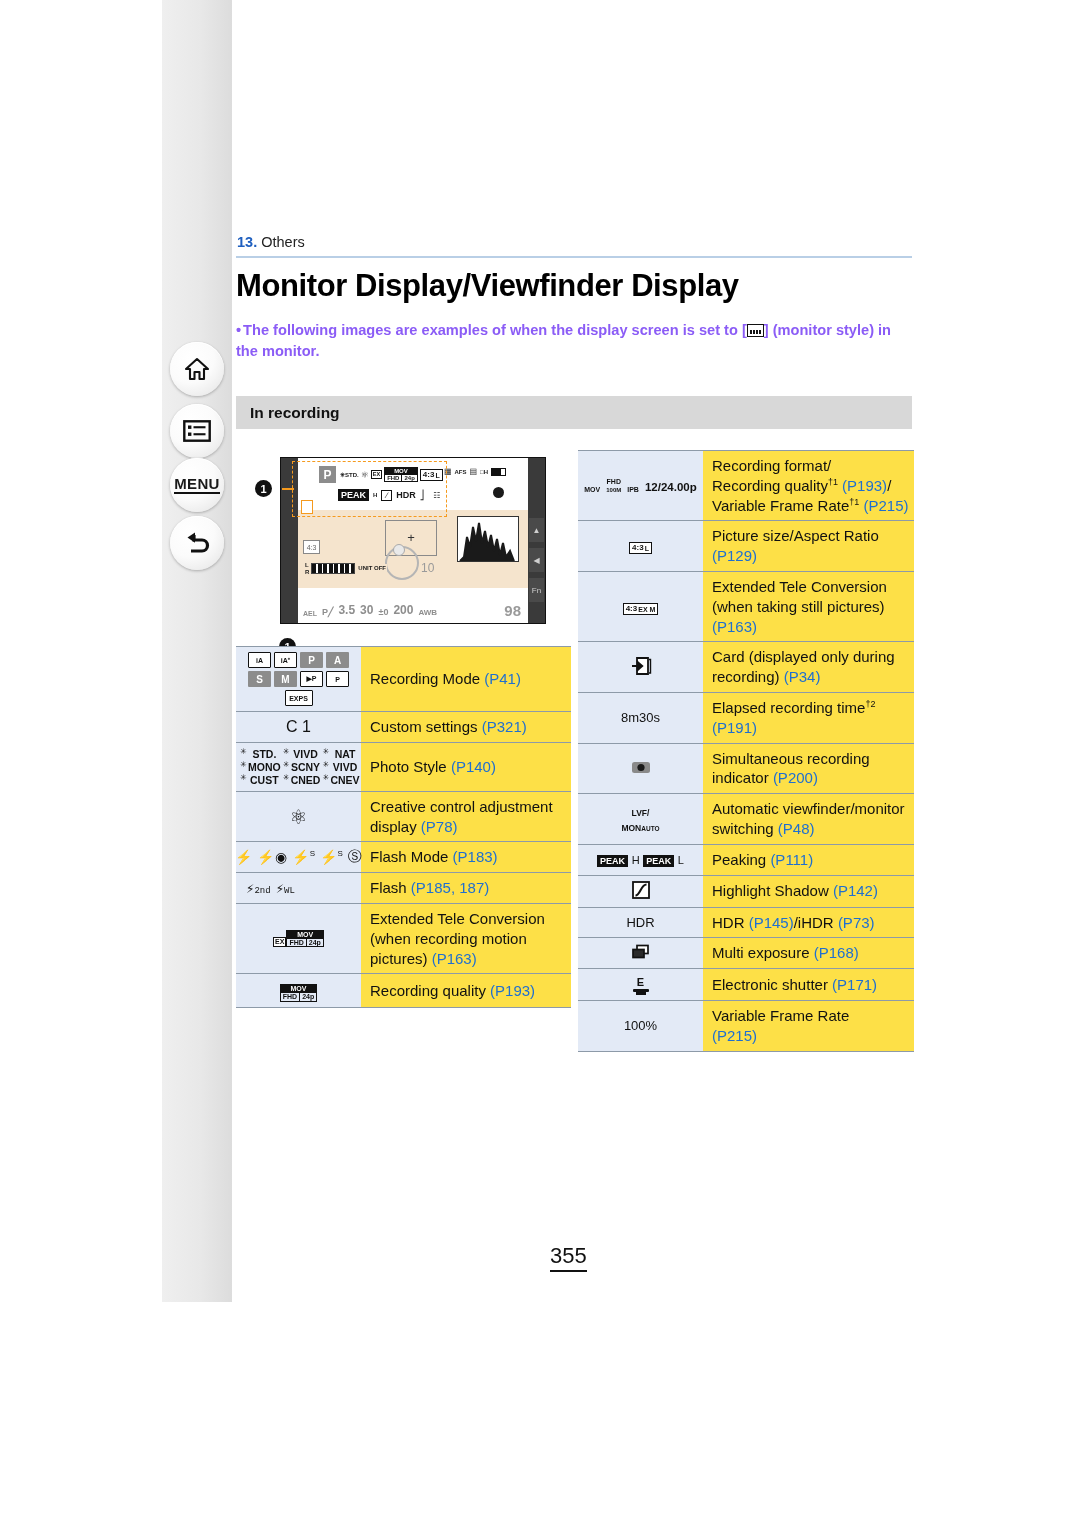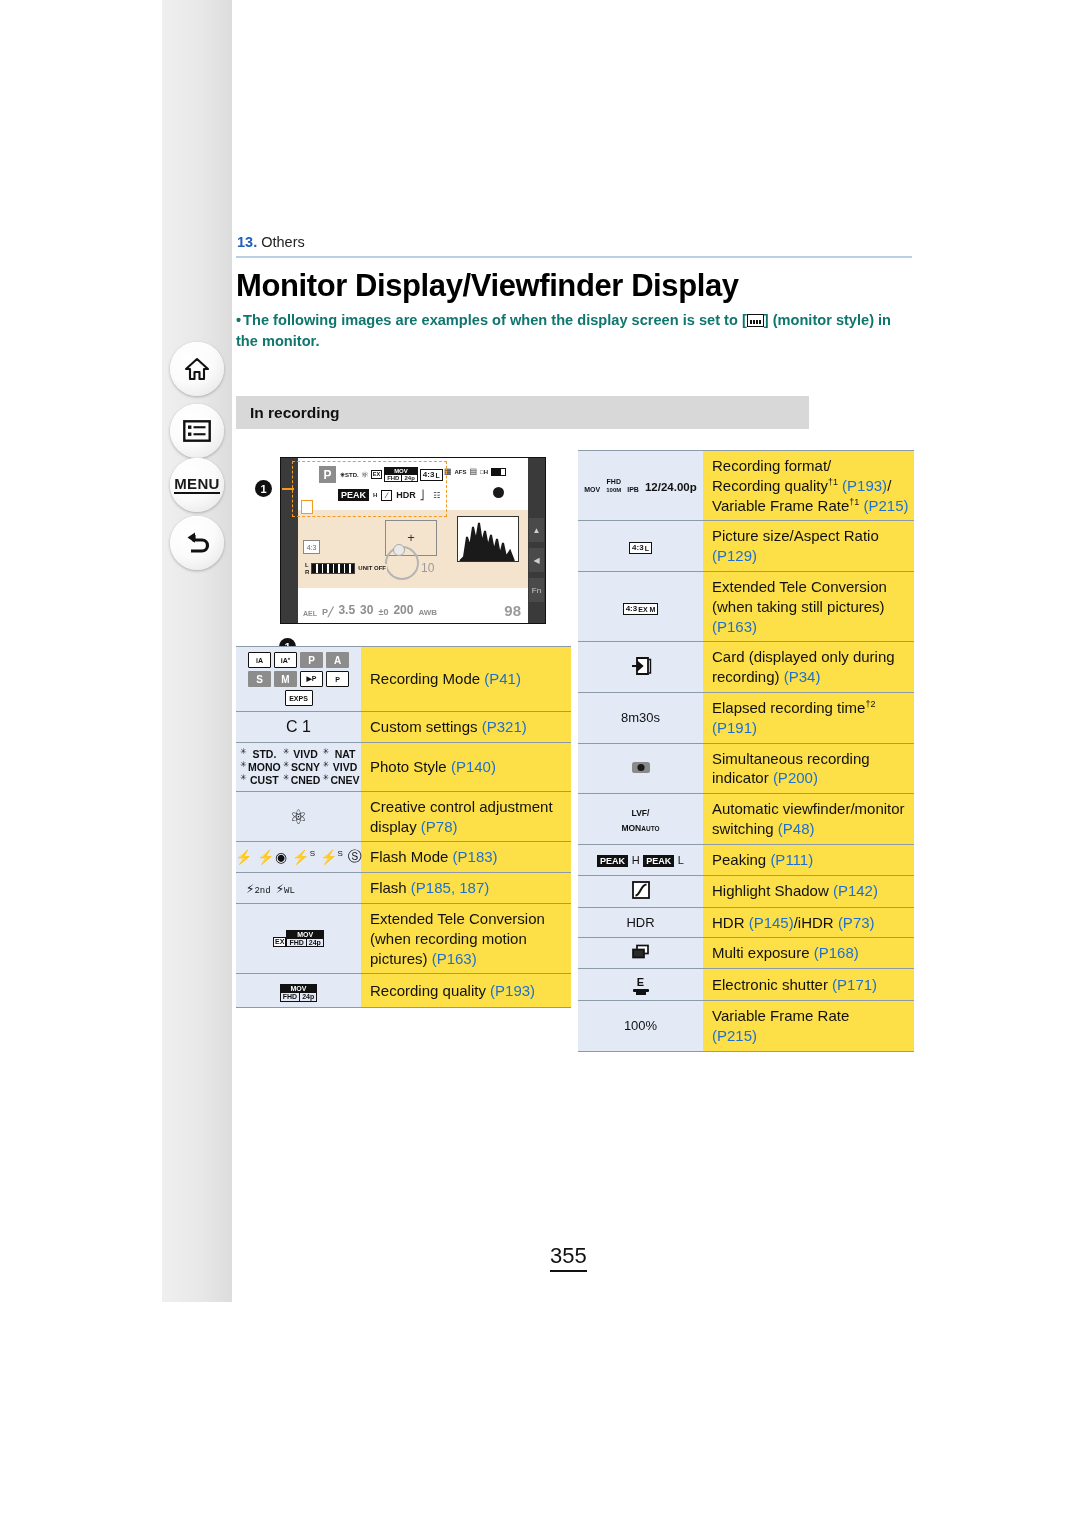--- a/index.html
+++ b/index.html
@@ -49,35 +49,35 @@
     position:absolute; left:4px; top:256px; width:676px; height:2px;
     background:#b9cfe6;
   }
 
   h1#page-title {
     position:absolute; left:4px; top:268px; margin:0;
     font-size:31px; font-weight:bold; letter-spacing:-.4px; color:#000;
   }
 
   .bullet-note {
-    position:absolute; left:4px; top:310px; width:680px;
-    font-size:14.6px; font-weight:bold; line-height:1.45; color:#0f766e;
+    position:absolute; left:4px; top:320px; width:680px;
+    font-size:14.6px; font-weight:bold; line-height:1.45; color:#8b5cf6;
   }
   .bullet-note .dot { margin-right:2px; }
   .mini-monitor-icon {
     display:inline-block; width:17px; height:13px; vertical-align:-2px;
     border:1.6px solid #111; background:#fff; position:relative;
   }
   .mini-monitor-icon::after{
     content:""; position:absolute; left:2px; right:2px; bottom:2px; height:4px;
     background:repeating-linear-gradient(to right,#111 0 1.5px,#fff 1.5px 3px);
   }
 
   .section-bar {
-    position:absolute; left:4px; top:396px; width:573px; height:33px;
+    position:absolute; left:4px; top:396px; width:676px; height:33px;
     background:#d8d8d8;
     display:flex; align-items:center;
   }
   .section-bar span {
     font-size:15.5px; font-weight:bold; color:#111; padding-left:14px;
   }
 
   
   #camera-figure { position:absolute; left:24px; top:450px; width:295px; height:185px; }
   #callout-1 {

